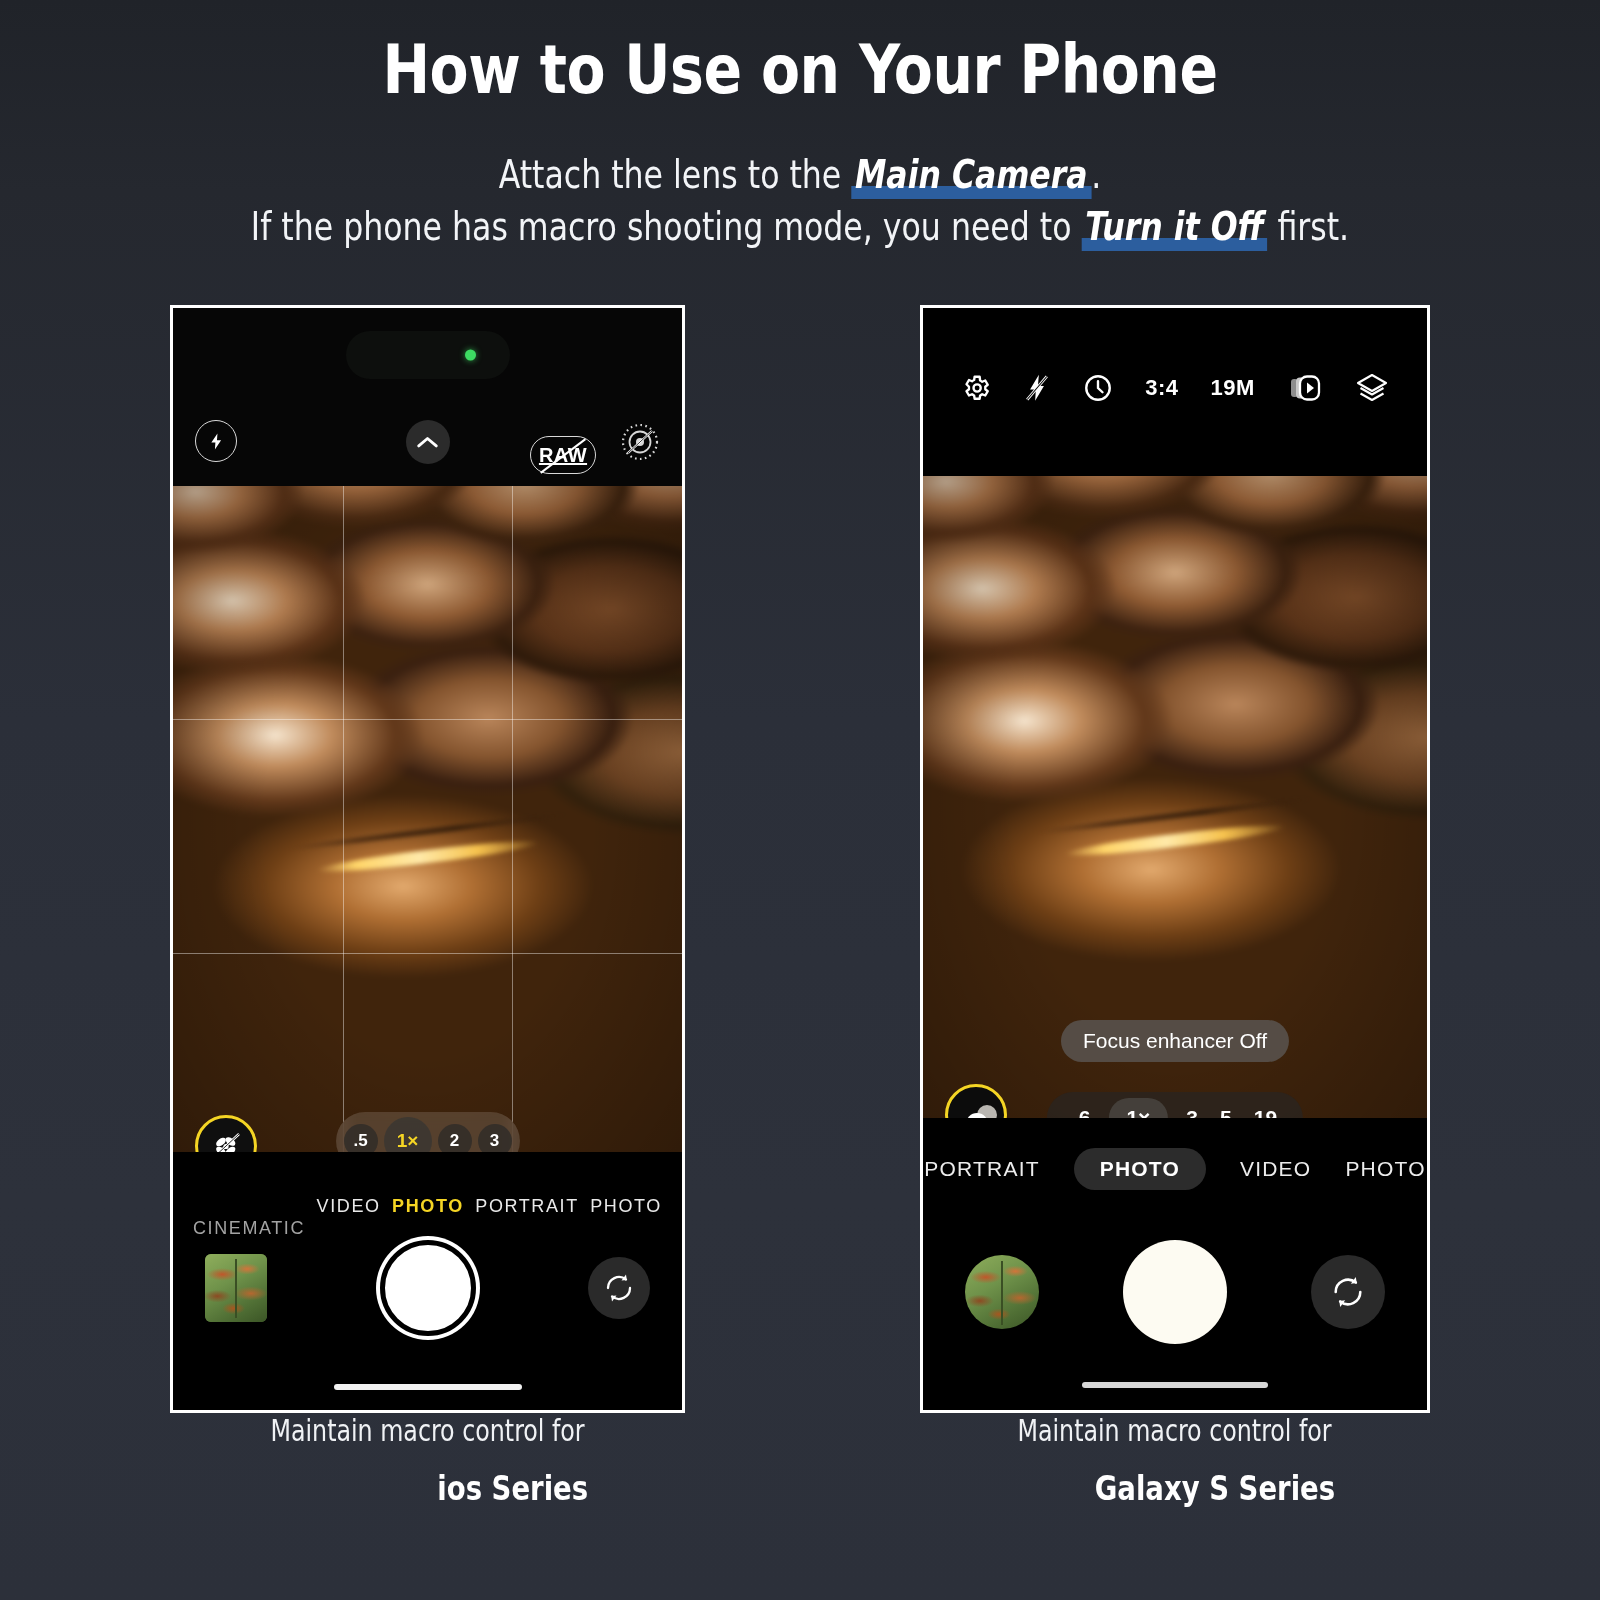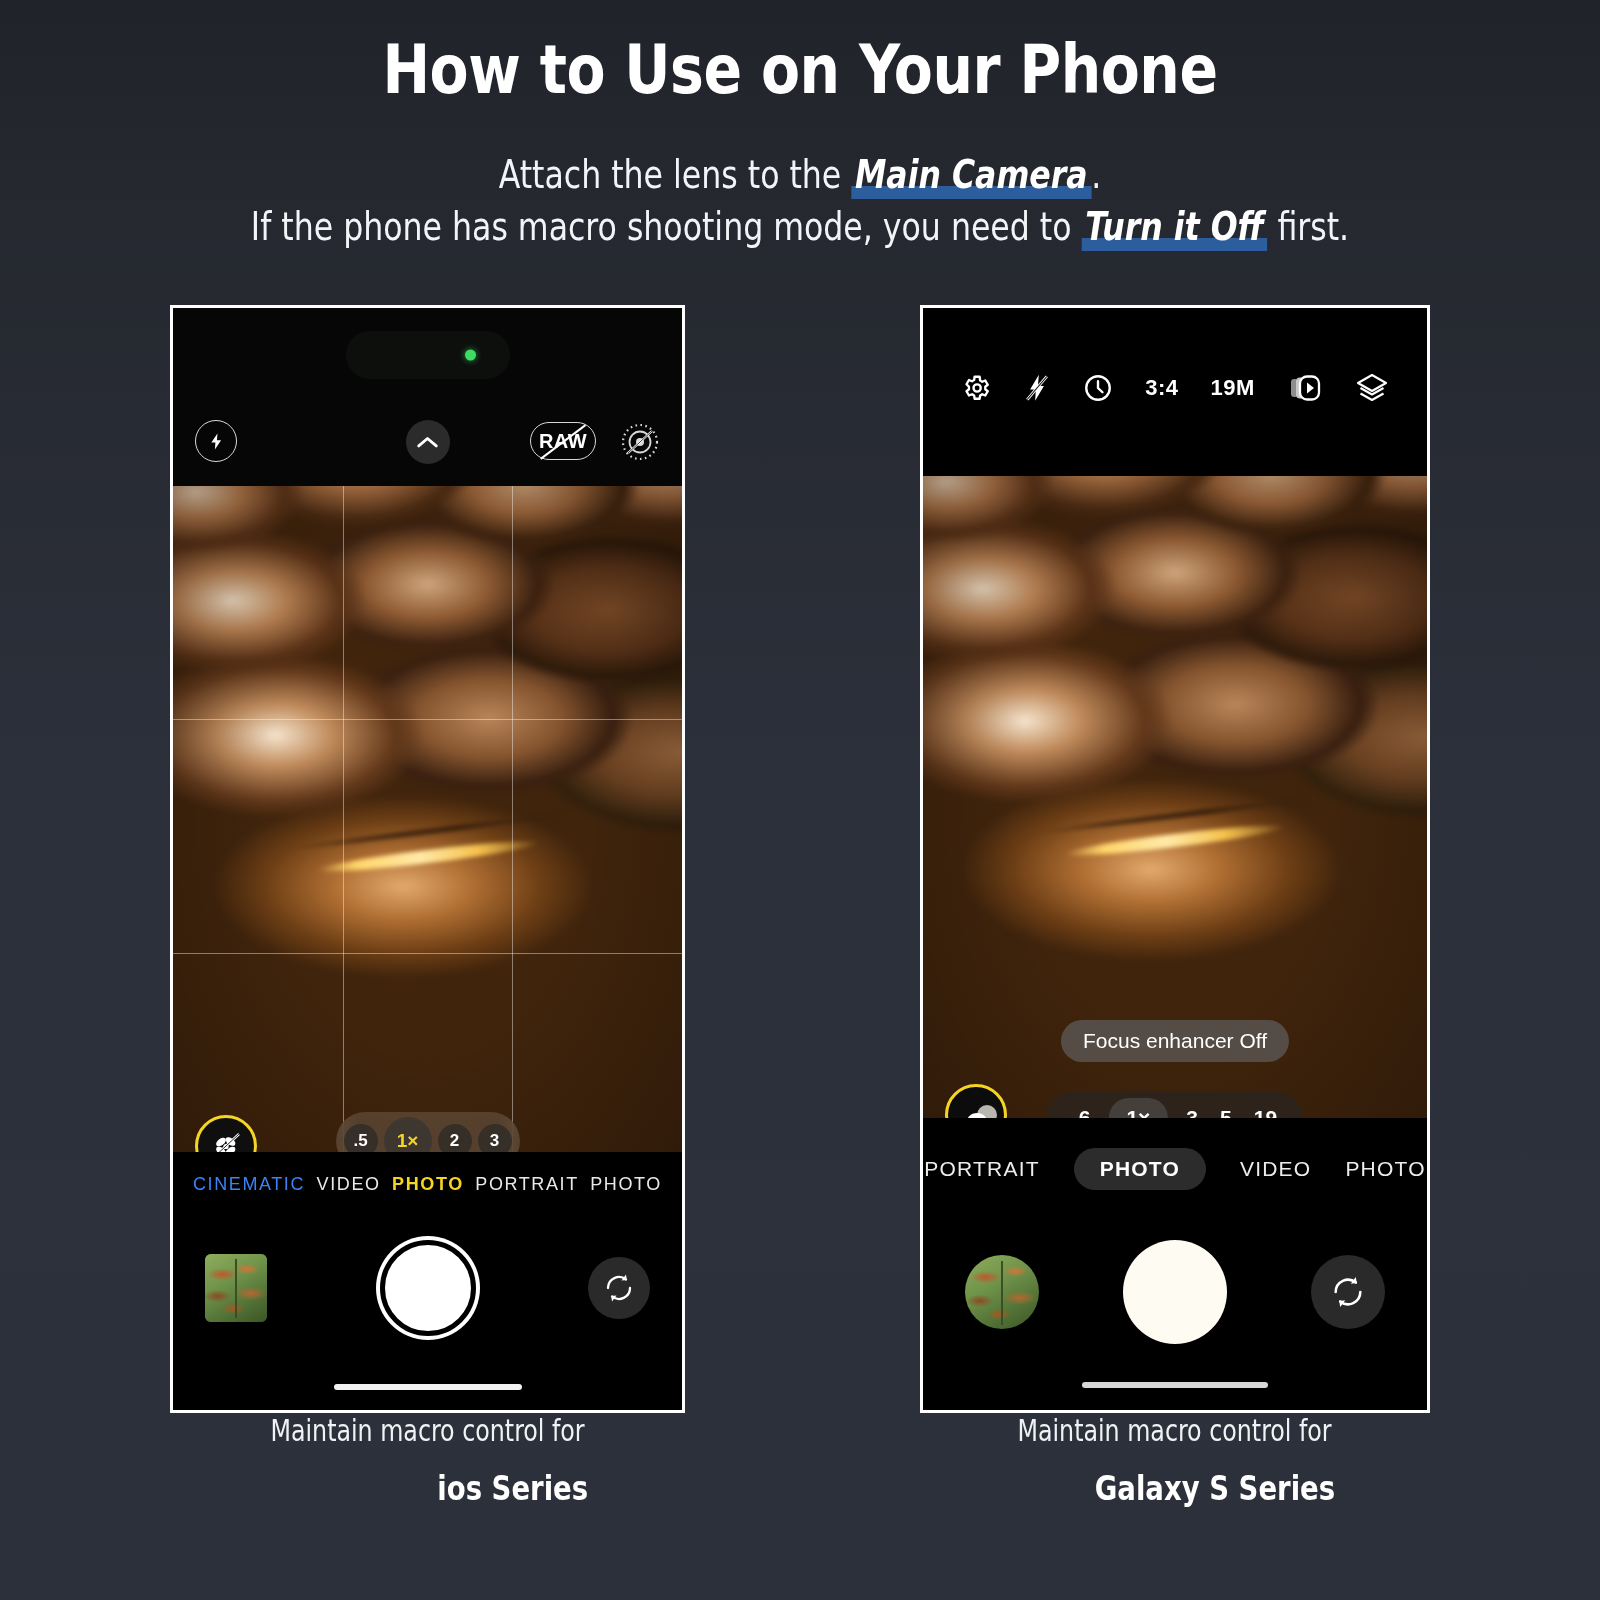--- a/index.html
+++ b/index.html
@@ -154,21 +154,21 @@
 
   
   .ios-bottom { position:absolute; left:0; bottom:0; width:100%; height:258px; background:#000; }
   .ios-modes {
     position:absolute; top:22px; left:0; width:100%;
     display:flex; justify-content:space-between; align-items:center;
     padding:0 20px;
     font-size:18px; letter-spacing:1.6px; font-weight:500; color:#e9e9e9;
   }
   .ios-modes .m { white-space:nowrap; }
-  .ios-modes .m.dim { color:#3b82f6; }
+  .ios-modes .m.dim { color:#a3a3a3;margin-top:44px; }
   .ios-modes .m.active { color:#f5d524; font-weight:700; }
   .ios-actions {
     position:absolute; top:84px; left:0; width:100%; height:104px;
     display:flex; align-items:center; justify-content:space-between; padding:0 32px;
   }
   .thumb-ios {
     width:62px; height:68px; border-radius:6px; overflow:hidden; position:relative;
     background:#4c6a32;
   }
   .leafimg {
@@ -330,21 +330,21 @@
               </svg>
             </div>
           </div>
           <div class="ic-btn" style="left:50%;transform:translateX(-50%);top:0;">
             <div class="chev-btn">
               <svg width="21" height="14" viewBox="0 0 24 14">
                 <path d="M2 11.5 12 3l10 8.5" fill="none" stroke="#fff" stroke-width="3.2" stroke-linecap="round" stroke-linejoin="round"></path>
               </svg>
             </div>
           </div>
-          <div class="ic-btn" style="right:86px;top:2px;">
+          <div class="ic-btn" style="right:86px;top:16px;text-decoration:underline;">
             <div class="raw-btn">
               <span>RAW</span>
               <span class="slash"></span>
             </div>
           </div>
           <div class="ic-btn" style="right:22px;top:2px;">
             <svg width="40" height="40" viewBox="0 0 40 40">
               <circle cx="20" cy="20" r="17" fill="none" stroke="#d8d8d8" stroke-width="2.2" stroke-dasharray="1.6 3.4"></circle>
               <circle cx="20" cy="20" r="10.5" fill="none" stroke="#d8d8d8" stroke-width="1.8"></circle>
               <circle cx="20" cy="20" r="4" fill="#d8d8d8"></circle>

